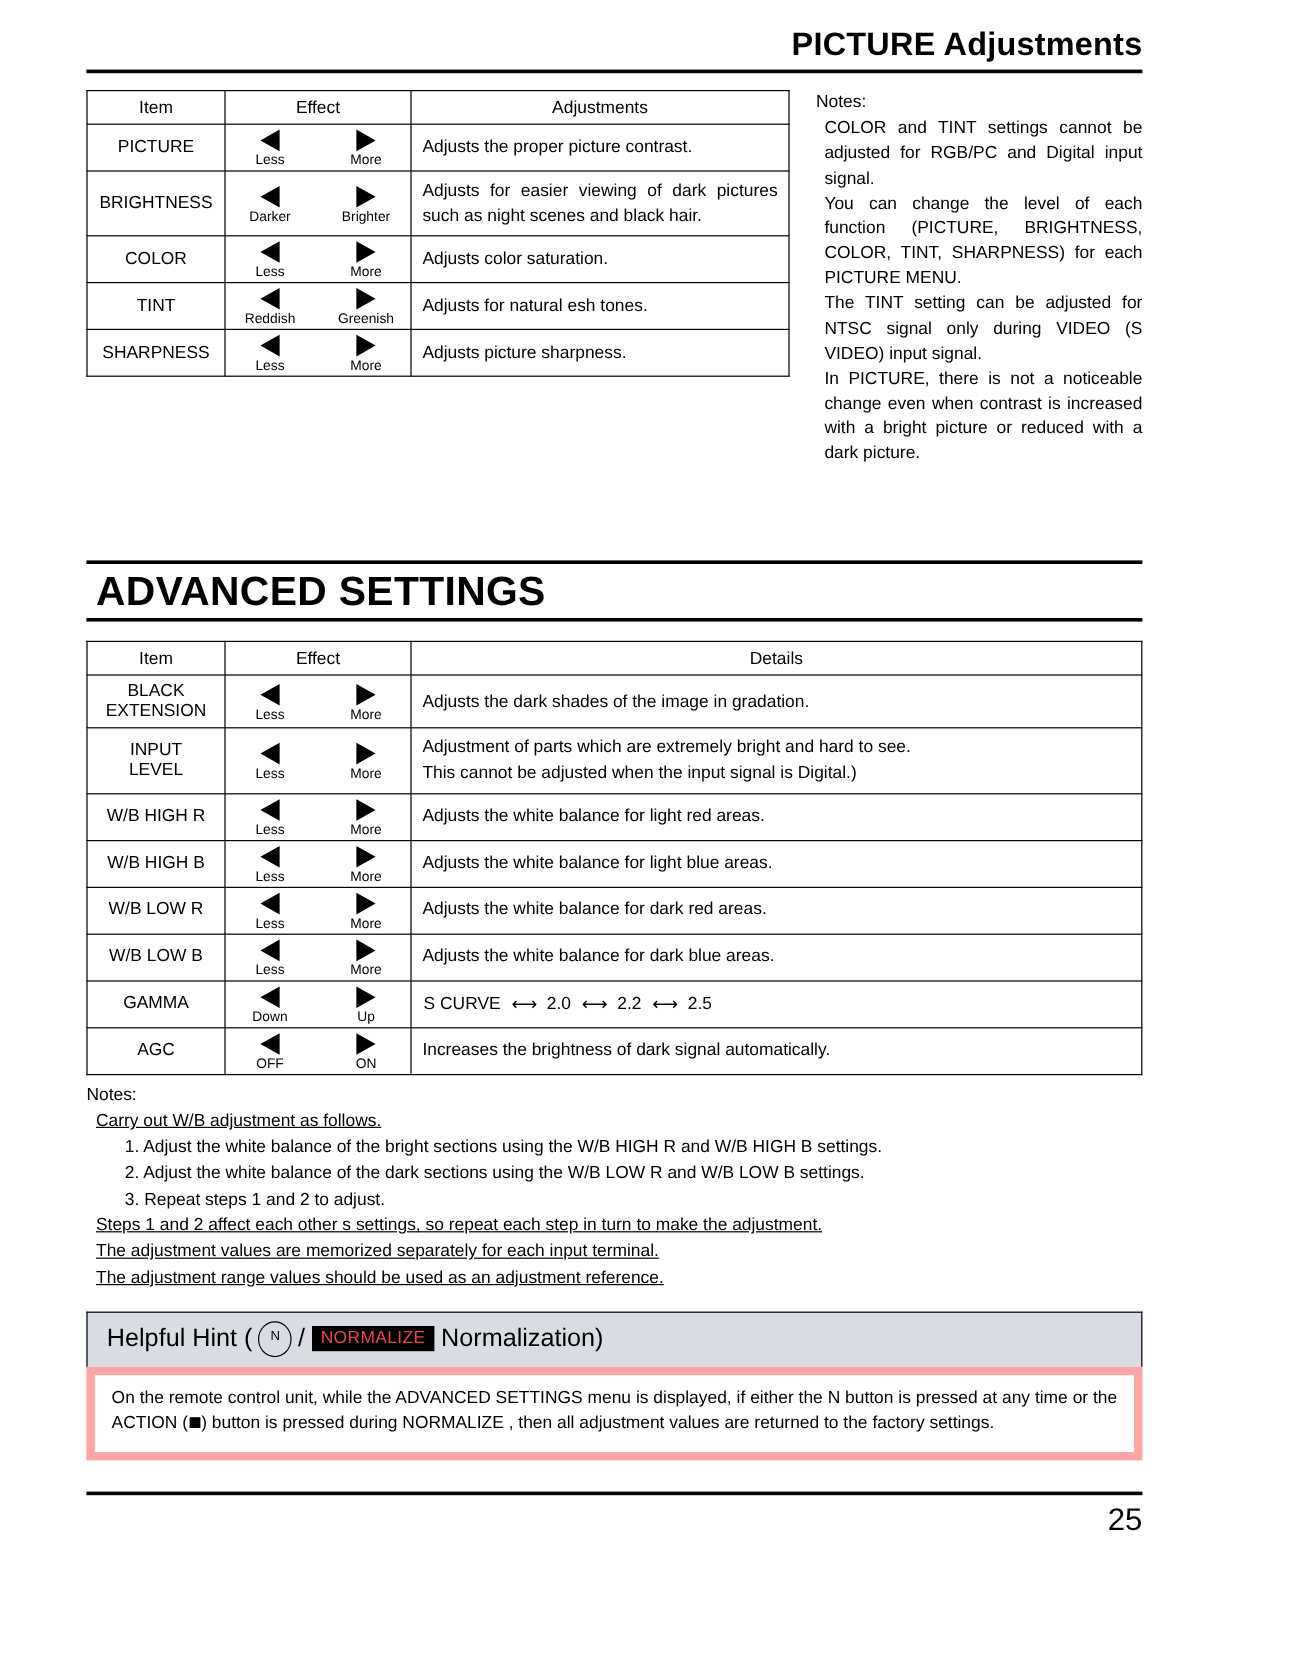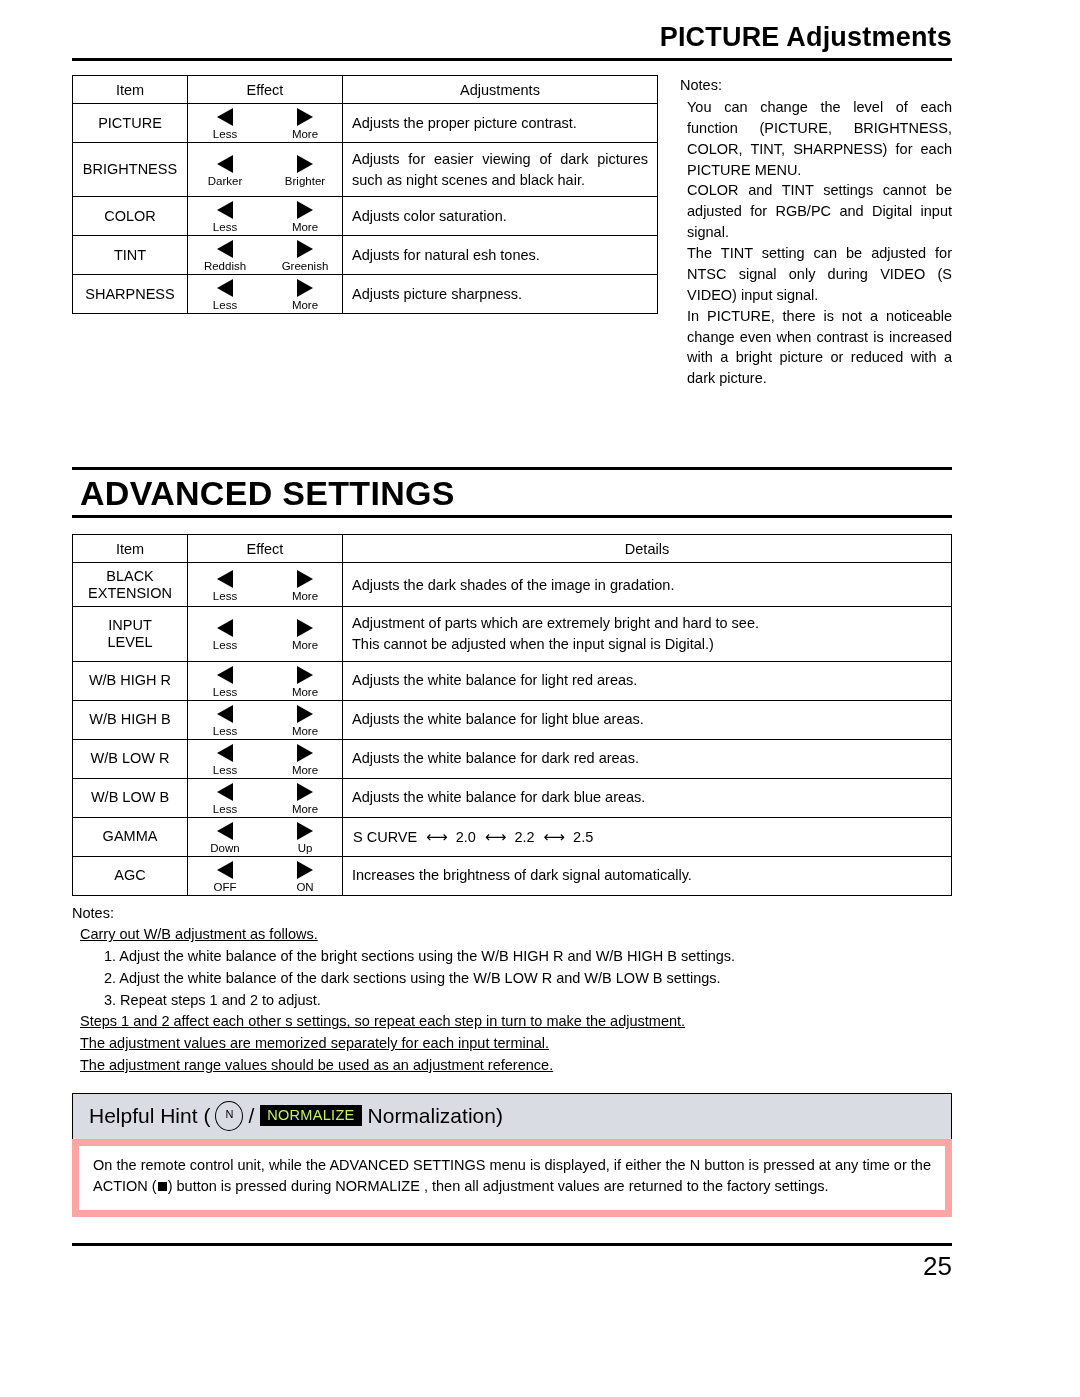--- a/index.html
+++ b/index.html
@@ -156,21 +156,21 @@
     border: 1.6px solid #000;
     border-radius: 50%;
     font-size: 11px;
     margin: 0 5px;
     background: #d9dde3;
     line-height: 1;
     padding-bottom: 2px;
   }
   .normalize-chip {
     background: #000;
-    color: #bef264;
+    color: #ef4444;
     font-size: 14.5px;
     padding: 2px 7px 3px;
     margin: 0 6px 0 6px;
     letter-spacing: 0.3px;
   }
   .hint-body {
     border: 7px solid #fca5a5;
     padding: 9px 14px 12px;
     font-size: 14.5px;
     line-height: 1.5;
@@ -307,22 +307,22 @@
             </div>
           </td>
           <td class="desc-cell nojust">Adjusts picture sharpness.</td>
         </tr>
       </tbody>
         </table>
     </div>
 
     <div class="notes-col">
       <div class="notes-title">Notes:</div>
+      <p>COLOR and TINT settings cannot be adjusted for RGB/PC and Digital input signal.</p>
       <p>You can change the level of each function (PICTURE, BRIGHTNESS, COLOR, TINT, SHARPNESS) for each PICTURE MENU.</p>
-      <p>COLOR and TINT settings cannot be adjusted for RGB/PC and Digital input signal.</p>
       <p>The TINT setting can be adjusted for NTSC signal only during VIDEO (S VIDEO) input signal.</p>
       <p>In PICTURE, there is not a noticeable change even when contrast is increased with a bright picture or reduced with a dark picture.</p>
     </div>
   </div>
 
   <div class="rule-thick adv-head-top"></div>
   <h1 class="section-title">ADVANCED SETTINGS</h1>
   <div class="rule-thick adv-head-bottom"></div>
 
   <table class="doc">

